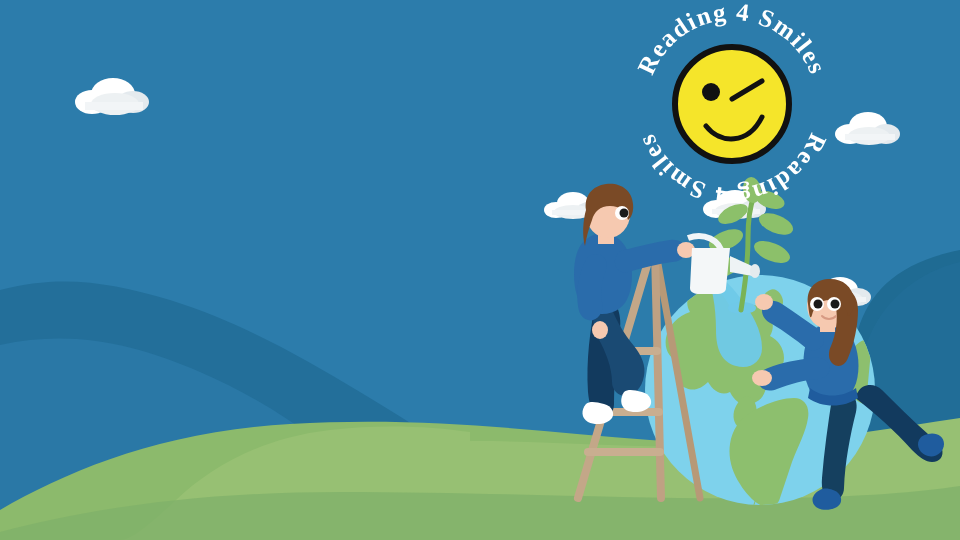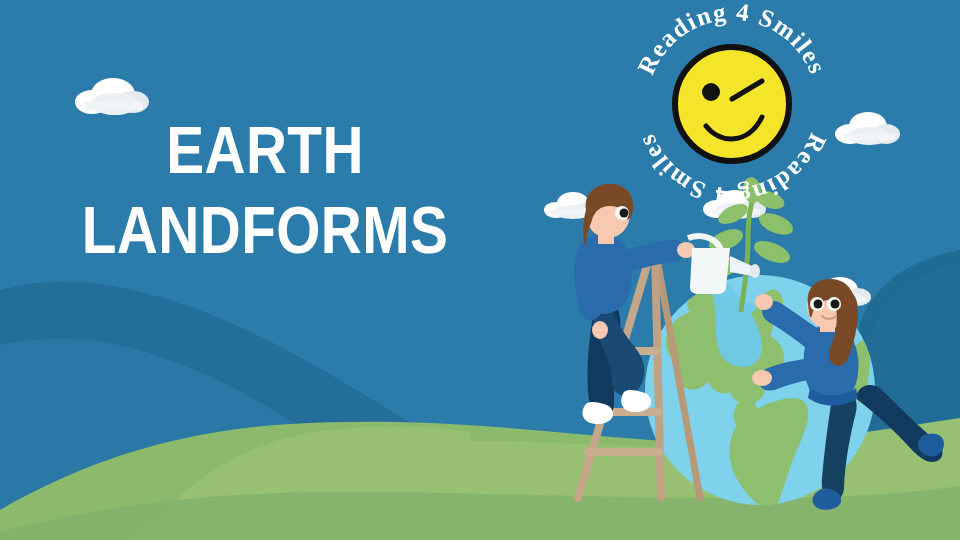--- a/index.html
+++ b/index.html
@@ -296,24 +296,20 @@
         <circle cx="818" cy="304" r="4.5" fill="#1a1a1a"></circle>
         <circle cx="834" cy="304" r="7" fill="#ffffff"></circle>
         <circle cx="835" cy="304" r="4.5" fill="#1a1a1a"></circle>
 
         <path fill="none" stroke="#d79a83" stroke-width="2" stroke-linecap="round" d="M822,316 C826,320 832,320 836,316"></path>
       </g>
 
     </g>
   </svg>
 
-  <div class="title-block">
-    <span class="title-line">EARTH</span>
-    <span class="title-line second">LANDFORMS</span>
-  </div>
 
   <div class="logo">
     <svg viewBox="0 0 200 200" xmlns="http://www.w3.org/2000/svg">
       <defs>
         <path id="arcTop" d="M 16,100 A 84,84 0 0 1 184,100"></path>
         <path id="arcBottom" d="M 184,100 A 84,84 0 0 1 16,100"></path>
       </defs>
 
       <text font-family="'Liberation Serif', serif" font-size="25" font-weight="bold" fill="#ffffff" letter-spacing="1.5">
         <textPath href="#arcTop" startOffset="50%" text-anchor="middle">Reading 4 Smiles</textPath>

